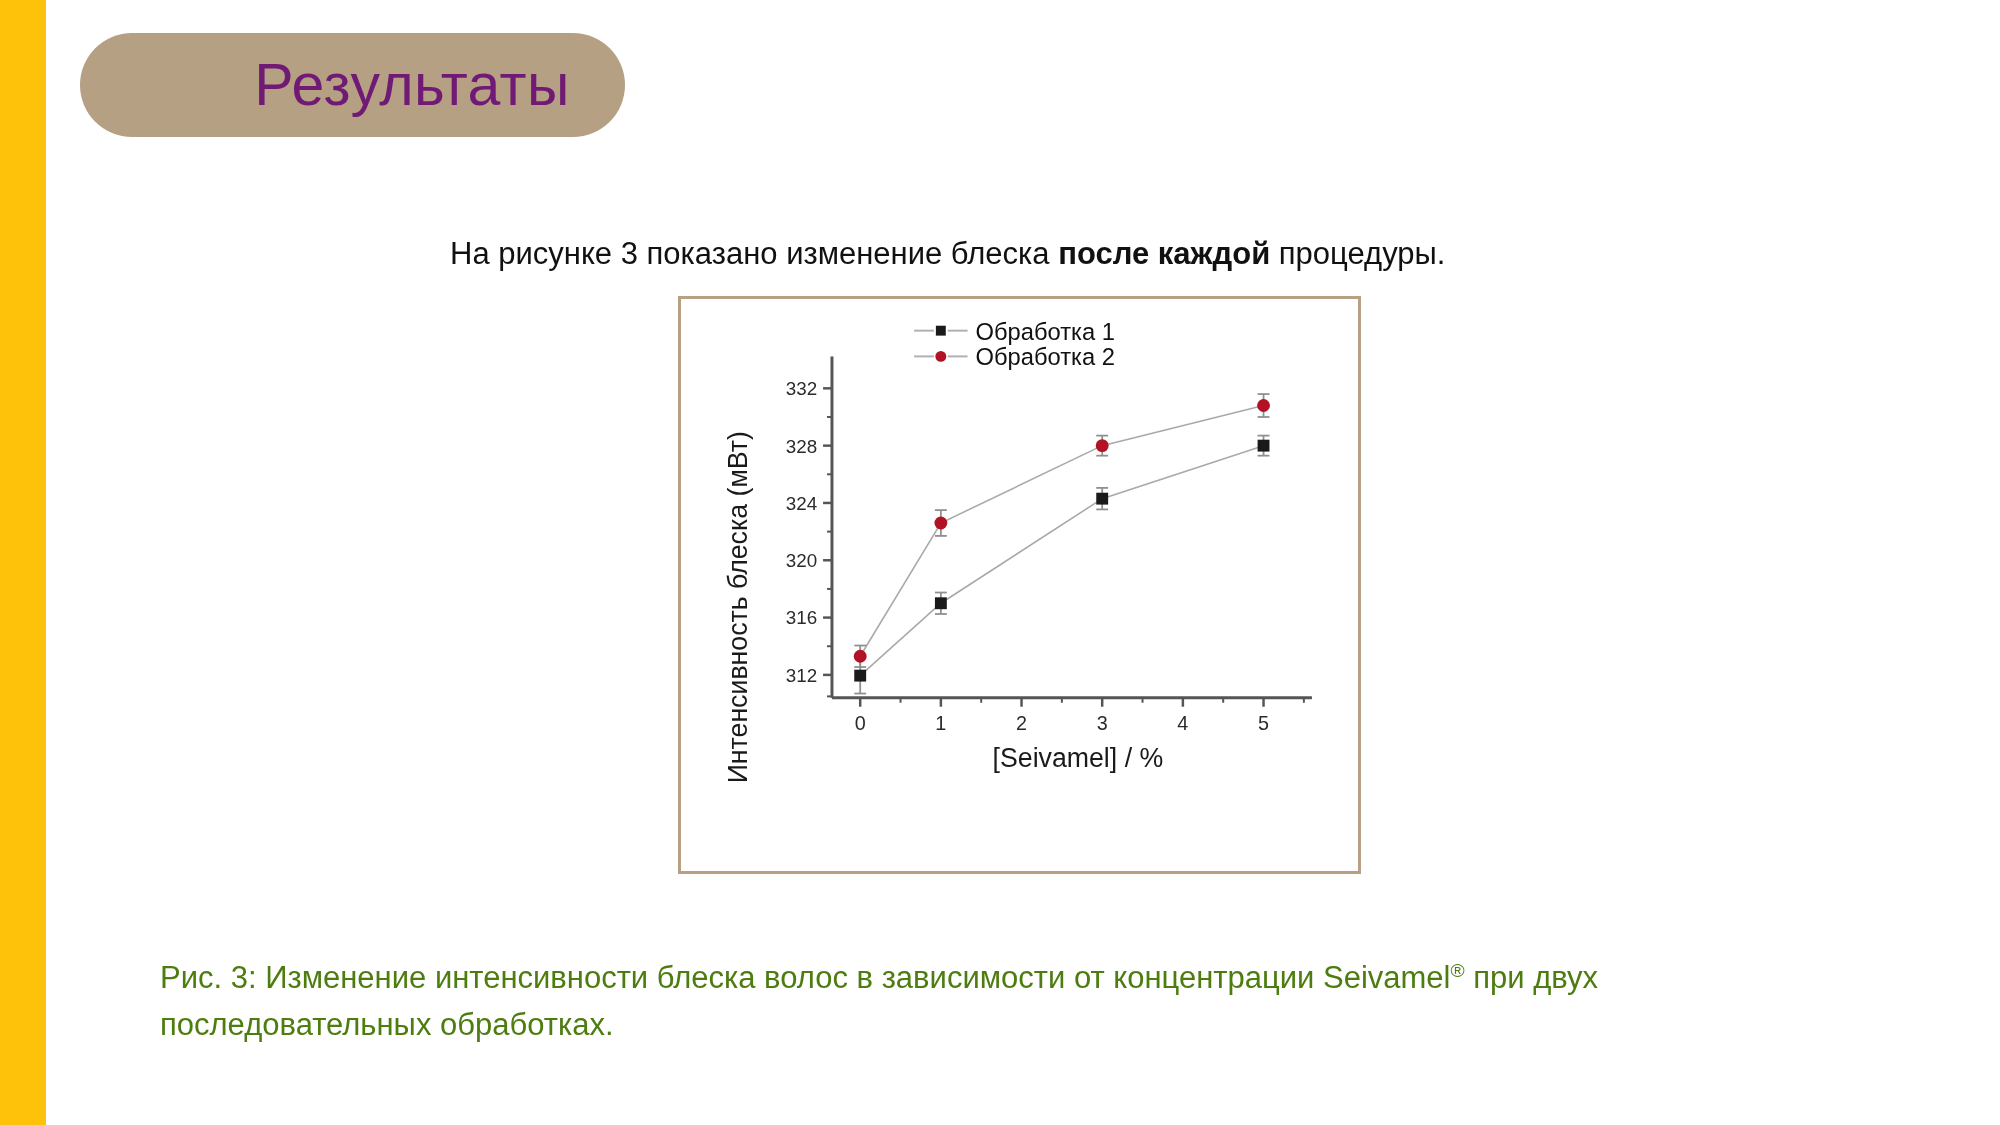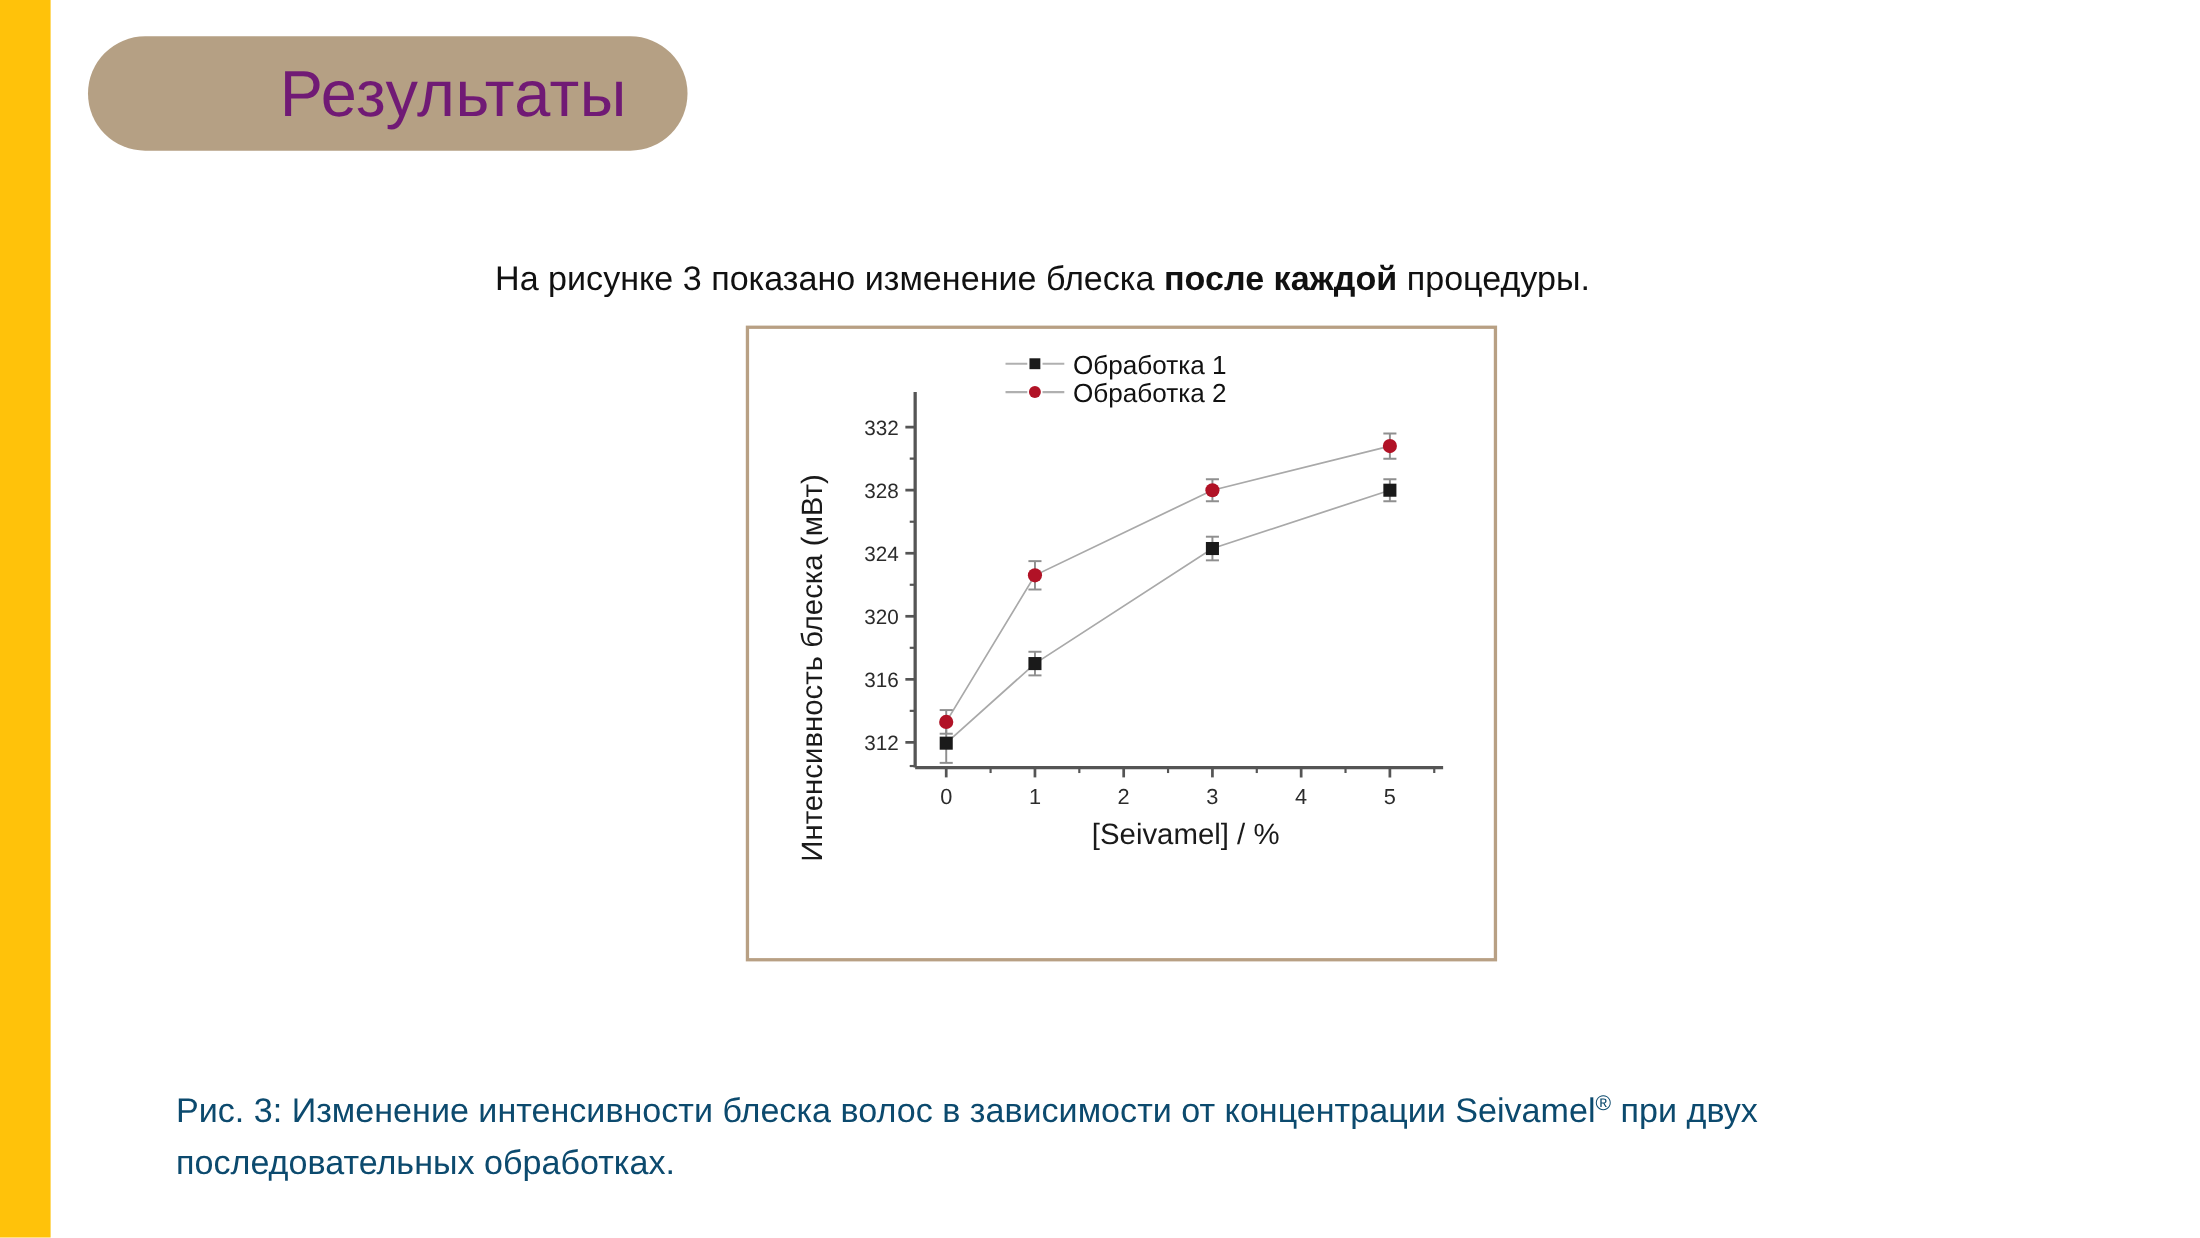--- a/index.html
+++ b/index.html
@@ -81,22 +81,21 @@
   }
 
   
   .caption {
     position: absolute;
     left: 160px;
     top: 955px;
     width: 1680px;
     font-size: 31px;
     line-height: 1.5;
-    color: #0c4a6e;
-    margin-top: 32px;
+    color: #4d7c0f;
   }
   .caption sup { font-size: 0.62em; vertical-align: super; }
 </style>
 </head>
 <body>
 
 <div class="accent-bar"></div>
 
 <div class="title-pill">
   <span class="title-pill-text">Результаты</span>

